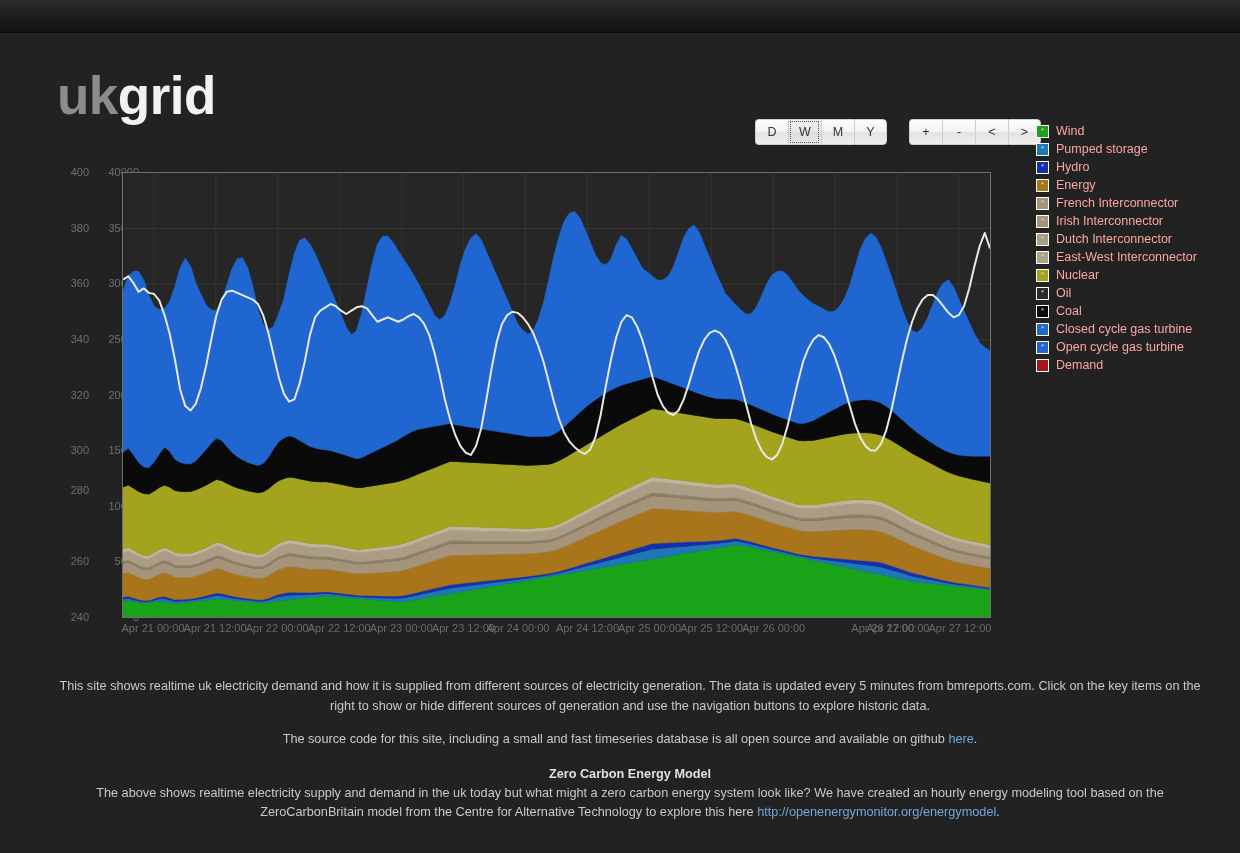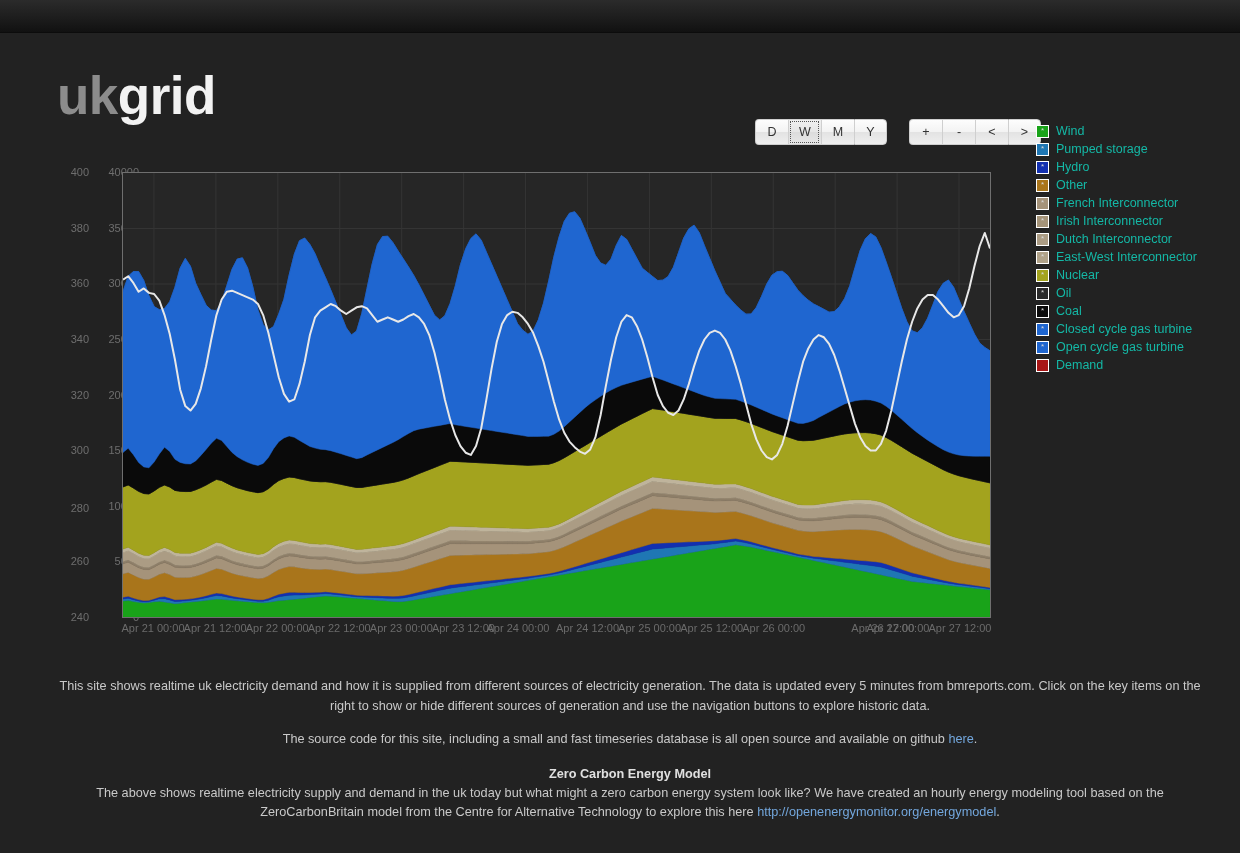--- a/index.html
+++ b/index.html
@@ -108,21 +108,21 @@
   }
   .swatch {
     width: 13px; height: 13px;
     border: 1px solid #ffffff;
     margin-right: 7px;
     flex: 0 0 auto;
     display: flex; align-items: center; justify-content: center;
     font-size: 8px; line-height: 8px; color: #d8d8d8;
   }
   .legend-label {
-    font-size: 12.5px; color: #14b8a6;
+    font-size: 12.5px; color: #fca5a5;
     white-space: nowrap;
   }
 
   
   .copy {
     position: absolute; left: 57px; top: 643px;
     width: 1146px;
     color: #c9c9c9;
     font-size: 12.7px;
     line-height: 19.5px;
@@ -164,21 +164,21 @@
   </div>
 
   <div class="chart-block">
     <div class="axis-left" id="axis-left">
         <div class="tick" style="top: 3px;">400</div>
         <div class="tick" style="top: 58.625px;">380</div>
         <div class="tick" style="top: 114.25px;">360</div>
         <div class="tick" style="top: 169.875px;">340</div>
         <div class="tick" style="top: 225.5px;">320</div>
         <div class="tick" style="top: 281.125px;">300</div>
-        <div class="tick" style="top: 339px;">280</div>
+        <div class="tick" style="top: 321px;">280</div>
         <div class="tick" style="top: 392.375px;">260</div>
         <div class="tick" style="top: 448px;">240</div>
       </div>
     <div class="axis-right-inner" id="axis-right">
         <div class="tick" style="top: 3px;">40000</div>
         <div class="tick" style="top: 58.625px;">35000</div>
         <div class="tick" style="top: 114.25px;">30000</div>
         <div class="tick" style="top: 169.875px;">25000</div>
         <div class="tick" style="top: 225.5px;">20000</div>
         <div class="tick" style="top: 281.125px;">15000</div>
@@ -251,21 +251,21 @@
       <div class="legend-item">
         <span class="swatch" style="background: rgb(31, 119, 180);">*</span>
         <span class="legend-label">Pumped storage</span>
       </div>
       <div class="legend-item">
         <span class="swatch" style="background: rgb(19, 48, 176);">*</span>
         <span class="legend-label">Hydro</span>
       </div>
       <div class="legend-item">
         <span class="swatch" style="background: rgb(169, 117, 27);">*</span>
-        <span class="legend-label">Other</span>
+        <span class="legend-label">Energy</span>
       </div>
       <div class="legend-item">
         <span class="swatch" style="background: rgb(165, 147, 122);">*</span>
         <span class="legend-label">French Interconnector</span>
       </div>
       <div class="legend-item">
         <span class="swatch" style="background: rgb(165, 148, 121);">*</span>
         <span class="legend-label">Irish Interconnector</span>
       </div>
       <div class="legend-item">

